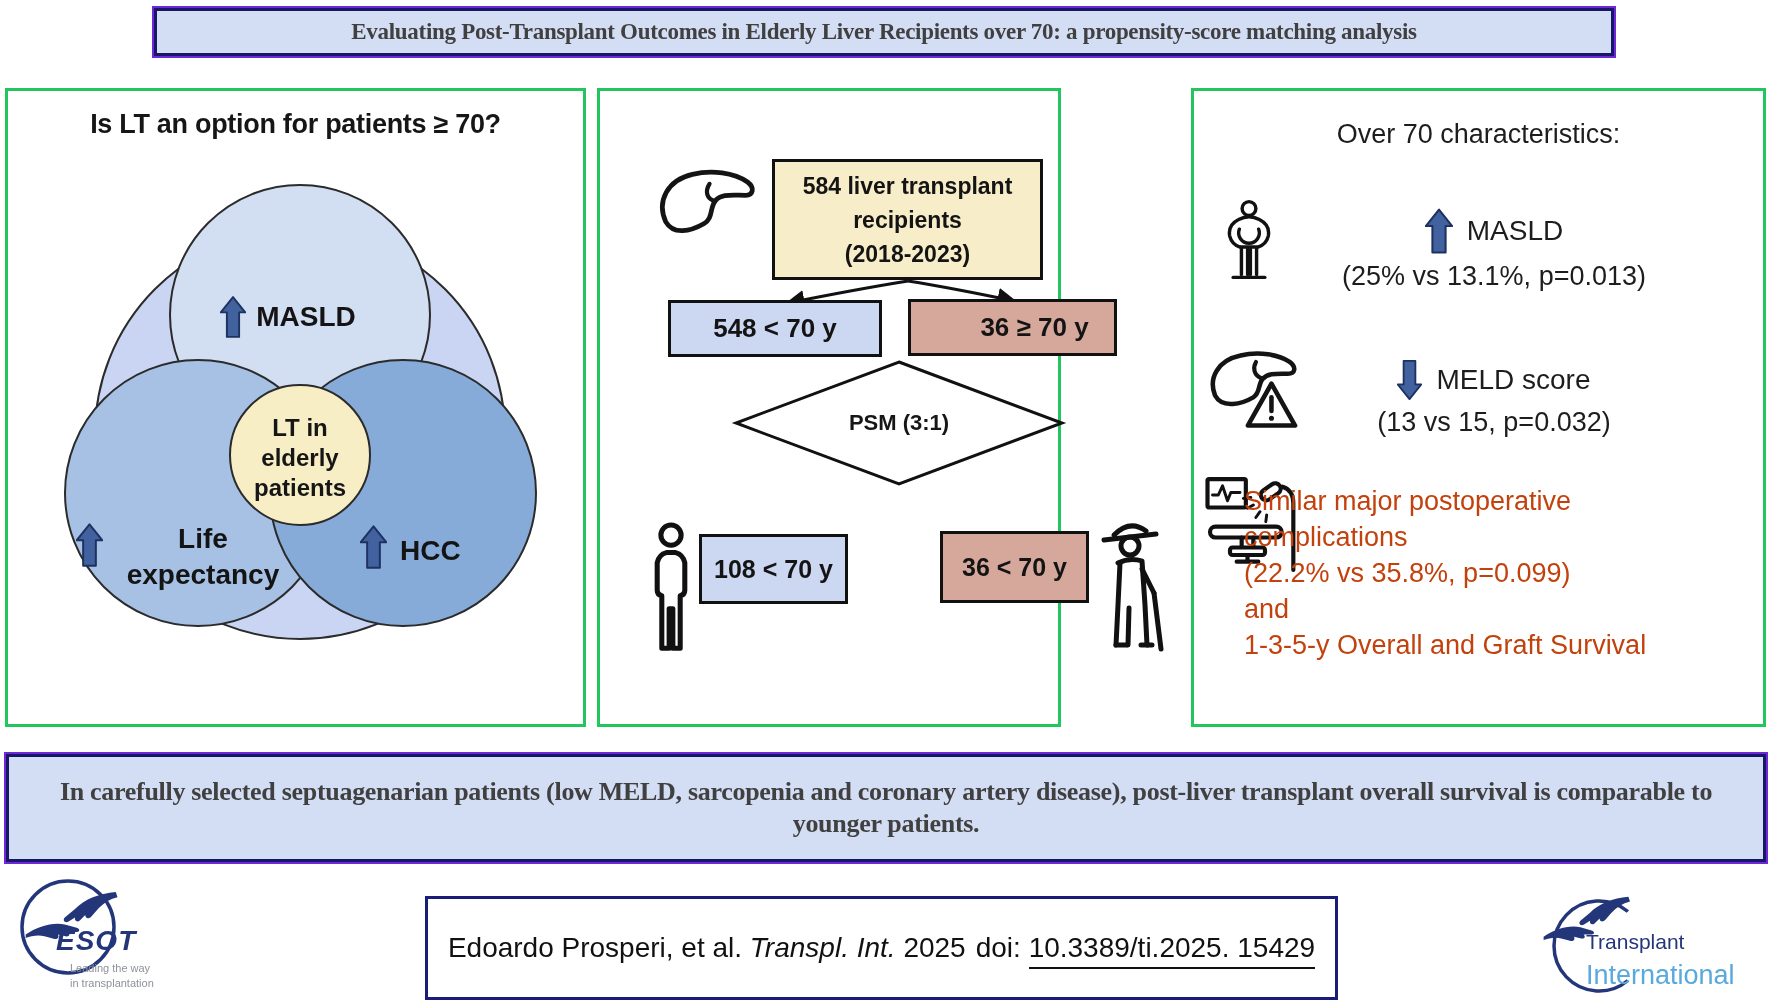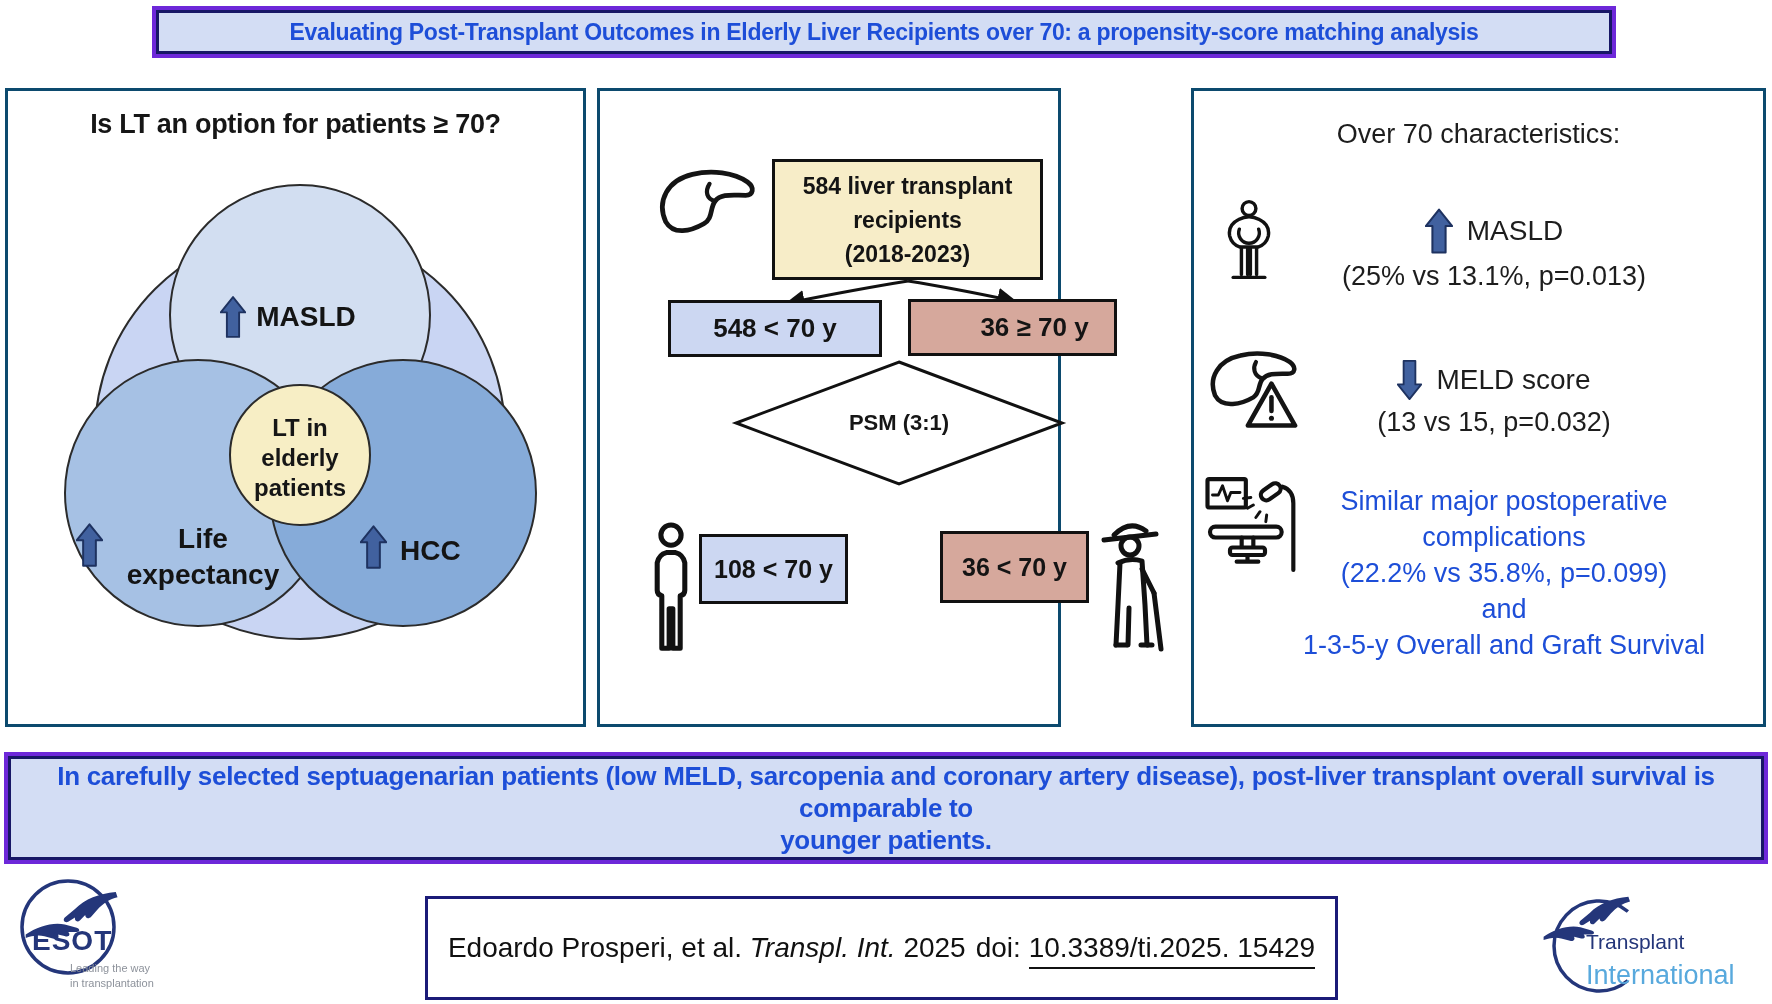--- a/index.html
+++ b/index.html
@@ -3,27 +3,27 @@
 <meta charset="utf-8">
 <style>
   html,body{margin:0;padding:0;background:#fff;}
   .canvas{position:relative;width:1772px;height:1004px;background:#fff;overflow:hidden;
           font-family:"Liberation Sans","DejaVu Sans",sans-serif;color:#161616;}
   .abs{position:absolute;box-sizing:border-box;}
   .prel{white-space:pre-line;}
   .center{display:flex;align-items:center;justify-content:center;text-align:center;}
 
   
-  .banner{background:#d3ddf4;border:4px solid #6d28d9;box-shadow:inset 0 0 0 3px #171766;
-          font-weight:bold;color:#1d4ed8;letter-spacing:-0.3px;}
+  .banner{background:#d3ddf4;border:2px solid #6d28d9;box-shadow:inset 0 0 0 3px #171766;
+          font-weight:bold;color:#404040;letter-spacing:-0.3px;font-family:Liberation Serif, serif;}
   .title-banner{left:152px;top:6px;width:1464px;height:52px;font-size:23px;}
   .bottom-banner{left:4px;top:752px;width:1764px;height:112px;font-size:26px;line-height:32px;}
 
   
-  .panel{position:absolute;top:88px;height:639px;background:#fff;border:3px solid #0c4a6e;box-sizing:border-box;}
+  .panel{position:absolute;top:88px;height:639px;background:#fff;border:3px solid #22c55e;box-sizing:border-box;}
   .panel-left{left:5px;width:581px;}
   .panel-mid{left:597px;width:464px;}
   .panel-right{left:1191px;width:575px;}
 
   .lp-title{left:0;top:18px;width:100%;font-size:27px;font-weight:bold;text-align:center;letter-spacing:-0.3px;}
 
   .venn-label{font-weight:bold;font-size:28px;color:#141414;line-height:36px;}
   .center-label{font-weight:bold;font-size:24px;line-height:30px;}
 
   
@@ -32,21 +32,21 @@
   .ybox1{left:68px;top:209px;width:214px;height:57px;background:#ccd7f2;font-size:26px;}
   .obox1{left:308px;top:208px;width:209px;height:57px;background:#d6a89c;font-size:26px;padding-left:44px;}
   .ybox2{left:99px;top:443px;width:149px;height:70px;background:#ccd7f2;font-size:25px;}
   .obox2{left:340px;top:440px;width:149px;height:72px;background:#d6a89c;font-size:25px;}
   .diamond-label{left:136px;top:271px;width:326px;height:122px;font-weight:bold;font-size:22px;}
 
   
   .rp-title{left:0;top:28px;width:100%;text-align:center;font-size:27px;color:#1d1d1d;}
   .rp-line{display:flex;align-items:center;justify-content:center;gap:14px;font-size:28px;color:#1d1d1d;}
   .rp-detail{font-size:27px;color:#1d1d1d;text-align:center;margin-top:6px;}
-  .rp-block{font-size:27px;line-height:36px;color:#1d4ed8;text-align:center;}
+  .rp-block{font-size:27px;line-height:36px;color:#c2410c;}
 
   
   .cite-box{left:425px;top:896px;width:913px;height:104px;background:#fff;border:3px solid #1b1b78;
             display:flex;flex-direction:row;align-items:center;justify-content:center;gap:10px;
             font-size:28px;color:#111;}
   .doi-underline{border-bottom:2.5px solid #111;padding-bottom:4px;}
   .esot-name{font-size:28px;font-weight:bold;color:#24367a;letter-spacing:1px;}
   .esot-tagline{font-size:11px;color:#8d929b;line-height:15px;}
   .ti-line1{font-size:21px;color:#24367a;}
   .ti-line2{font-size:27px;color:#58a9dd;}
@@ -221,21 +221,21 @@
 
   <div class="abs banner bottom-banner center prel">In carefully selected septuagenarian patients (low MELD, sarcopenia and coronary artery disease), post-liver transplant overall survival is comparable to
 younger patients.</div>
 
   <svg class="abs" style="left:16px;top:875px;" width="200" height="129" viewBox="0 0 200 129">
     <circle cx="52" cy="52" r="46" fill="none" stroke="#24367a" stroke-width="3.5"></circle>
     <g transform="translate(8,12) scale(0.85)">
         <use href="#hands-shape"></use>
       </g>
   </svg>
-  <div class="abs esot-name" style="left:32px;top:925px;">ESOT</div>
+  <div class="abs esot-name" style="left:56px;top:925px;font-style:italic;">ESOT</div>
   <div class="abs esot-tagline prel" style="left:70px;top:961px;">Leading the way
 in transplantation</div>
 
   <div class="abs cite-box">
     <div>
       <span>Edoardo Prosperi, et al.</span>
       <i>Transpl. Int.</i>
       <span>2025</span>
     </div>
     <div>

